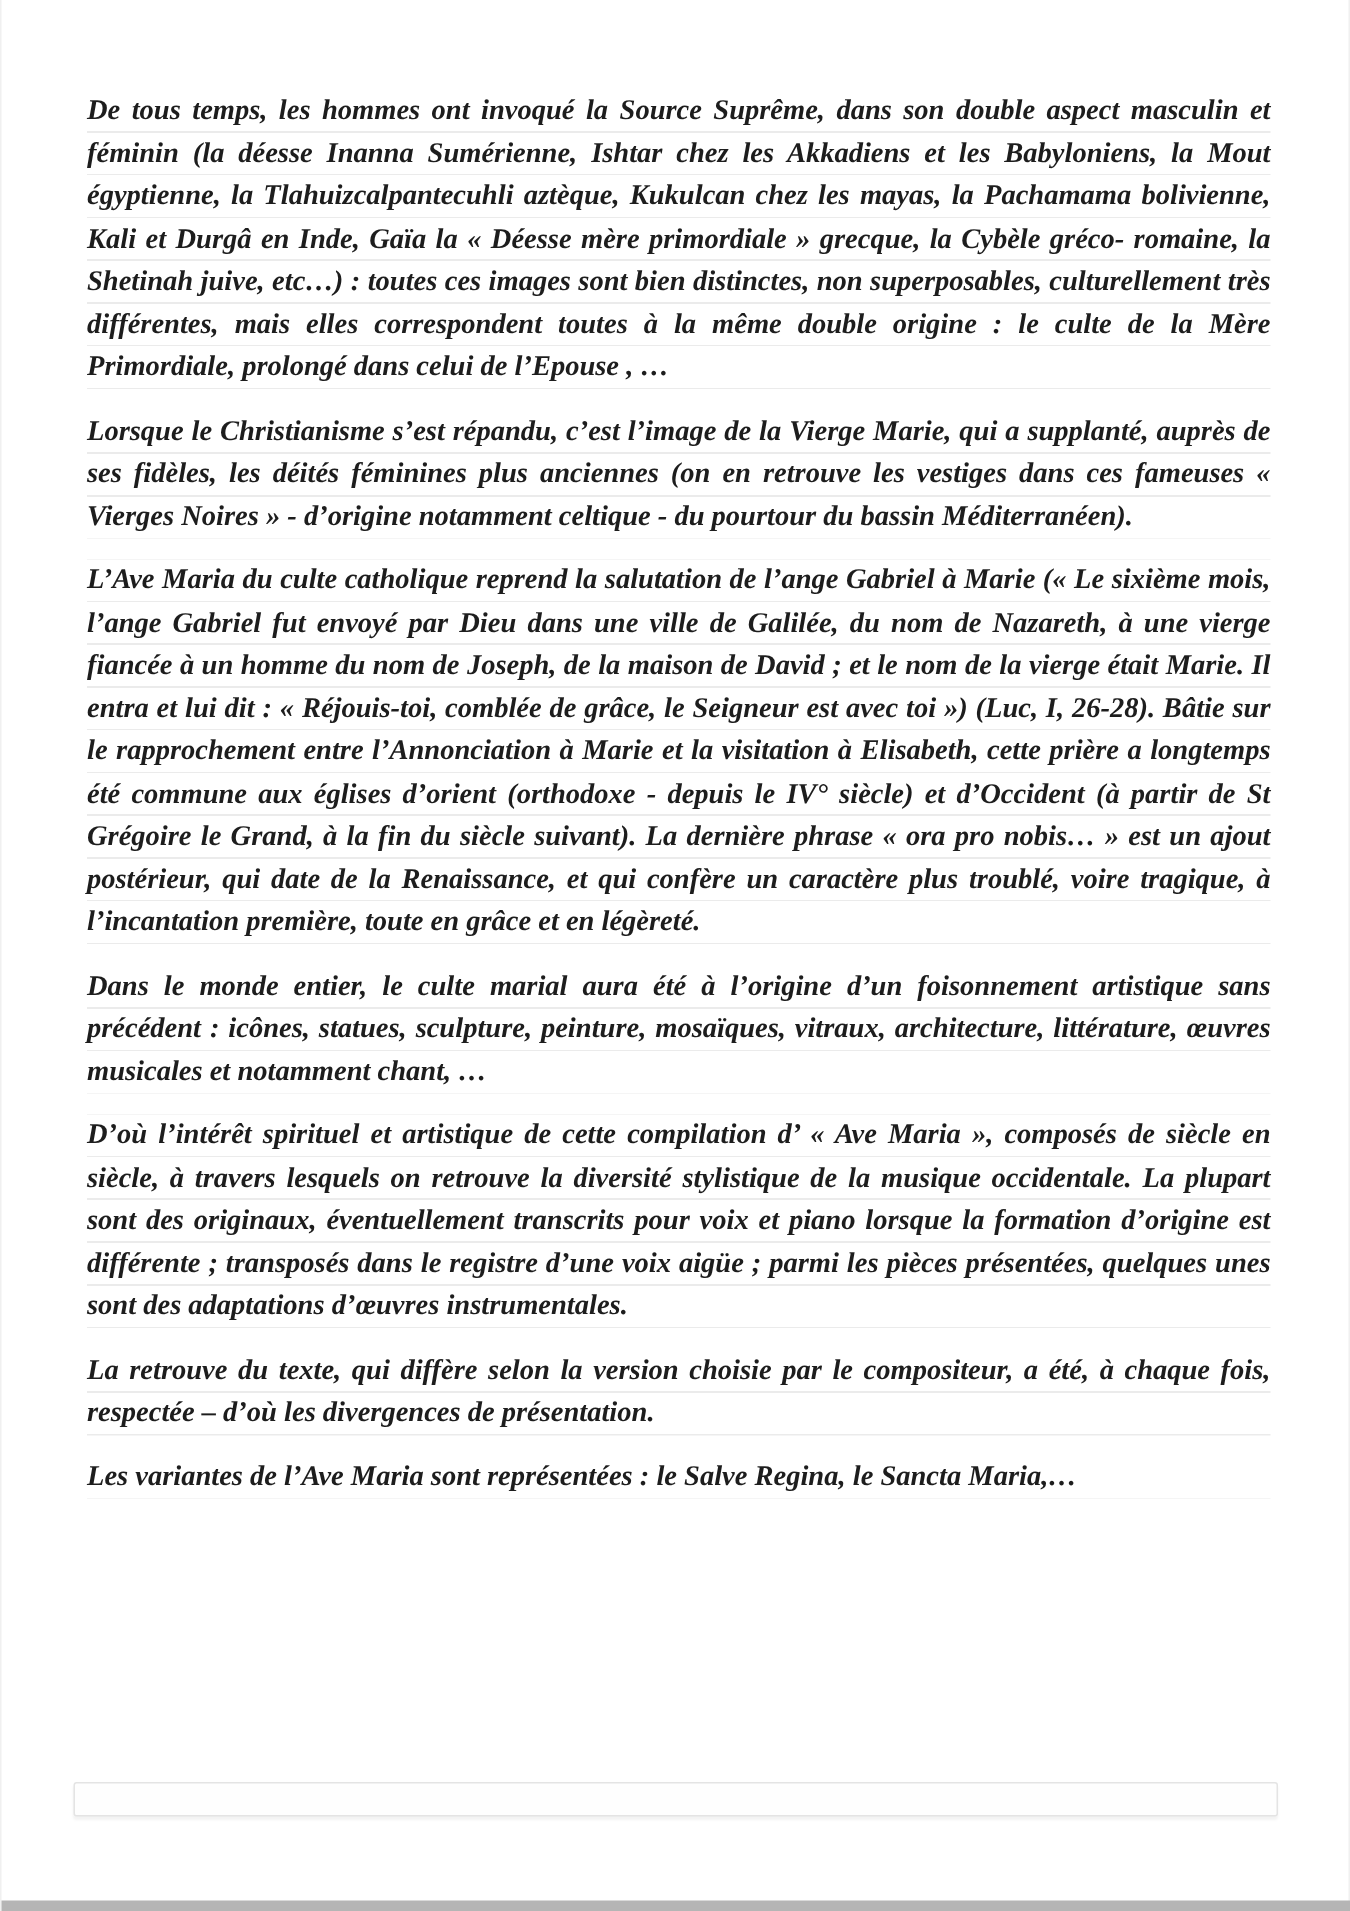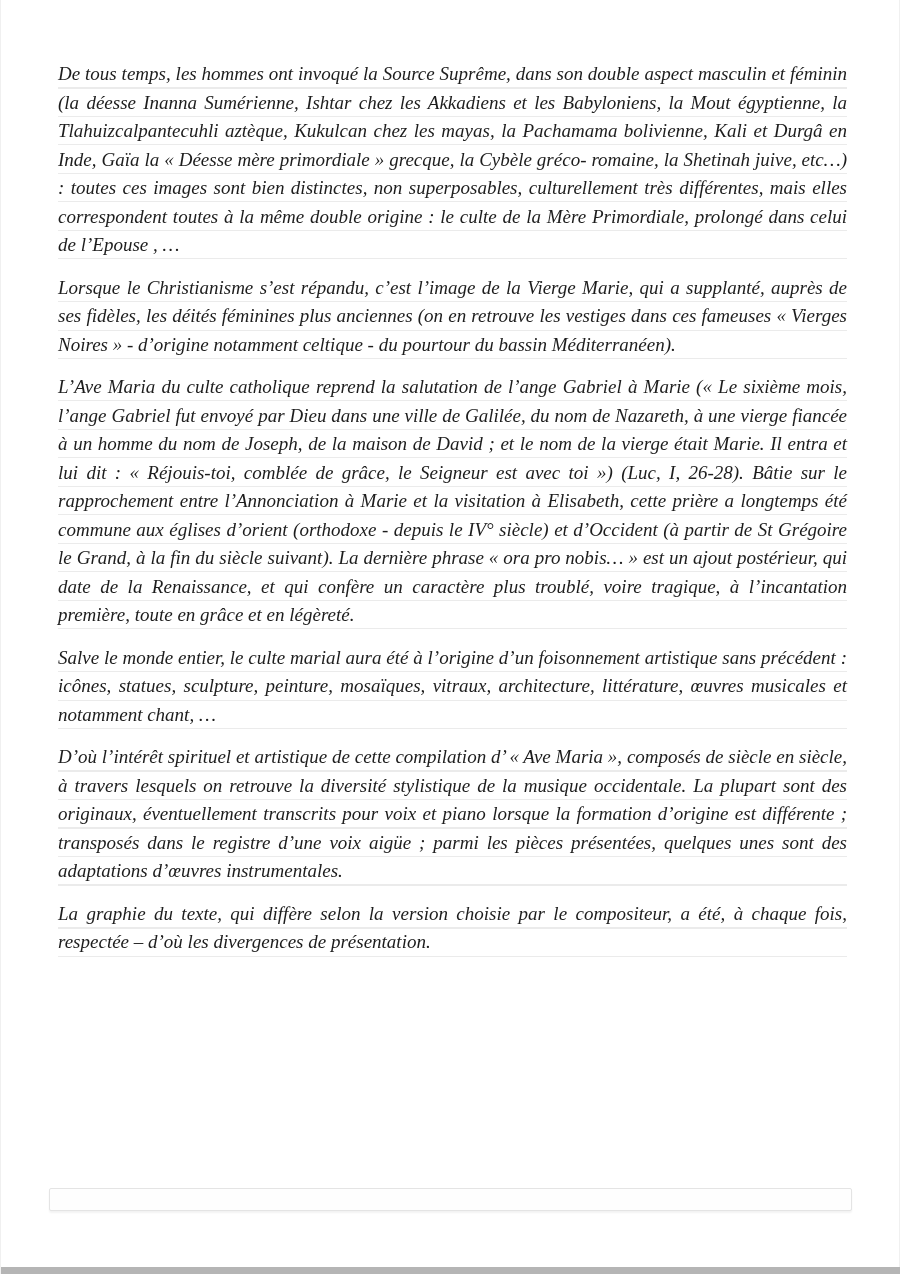--- a/index.html
+++ b/index.html
@@ -14,21 +14,21 @@
     position:absolute;inset:0;
     background:#ffffff;
     border-left:1px solid #f0f0f0;
     border-right:1px solid #f0f0f0;
   }
   .doc{
     position:absolute;
     left:57px;top:60px;width:789px;
   }
   p.para{
-    font-weight:normal;
+    font-weight:bold;
     font-style:italic;
     font-size:19px;
     line-height:28.5px;
     color:#1d1d1d;
     text-align:justify;
     margin:0 0 14px 0;
     
     background-image:repeating-linear-gradient(
       to bottom,
       transparent 0px,
@@ -56,20 +56,21 @@
   }
 </style>
 </head>
 <body>
 
 <div class="page">
   <div class="doc">
     <p class="para">De tous temps, les hommes ont invoqué la Source Suprême,  dans son double aspect masculin et féminin (la déesse Inanna Sumérienne, Ishtar chez les Akkadiens et les Babyloniens, la Mout égyptienne, la Tlahuizcalpantecuhli aztèque, Kukulcan chez les mayas, la Pachamama bolivienne, Kali et Durgâ en Inde, Gaïa la « Déesse mère primordiale » grecque, la Cybèle gréco- romaine, la Shetinah juive, etc…) : toutes ces images sont bien distinctes, non superposables, culturellement très différentes, mais elles correspondent toutes à la même double origine : le culte de la Mère Primordiale, prolongé dans celui de l’Epouse , …</p>
     <p class="para">Lorsque le Christianisme s’est répandu, c’est l’image de la Vierge Marie, qui a supplanté, auprès de ses fidèles, les déités féminines plus anciennes (on en retrouve les vestiges dans ces fameuses « Vierges Noires » - d’origine notamment celtique -  du pourtour du bassin Méditerranéen).</p>
     <p class="para">L’Ave Maria du culte catholique reprend la salutation de l’ange Gabriel à Marie (« Le sixième mois, l’ange Gabriel fut envoyé par Dieu dans une ville de Galilée, du nom de Nazareth, à une vierge fiancée à un homme du nom de Joseph, de la maison de David ; et le nom de la vierge était Marie. Il entra et lui dit : « Réjouis-toi, comblée de grâce, le Seigneur est avec toi ») (Luc, I, 26-28). Bâtie sur le rapprochement entre l’Annonciation à Marie et la visitation à Elisabeth, cette prière a longtemps été commune aux églises d’orient (orthodoxe  - depuis le IV° siècle) et d’Occident (à partir de St Grégoire le Grand, à la fin du siècle suivant). La dernière phrase « ora pro nobis… »  est un ajout postérieur, qui date de la Renaissance, et qui confère un caractère plus troublé, voire tragique, à l’incantation première, toute en grâce et en légèreté.</p>
-    <p class="para">Salve le monde entier, le culte marial aura été à l’origine d’un foisonnement artistique sans précédent : icônes, statues, sculpture, peinture, mosaïques, vitraux, architecture, littérature, œuvres musicales et notamment chant, …</p>
+    <p class="para">Dans le monde entier, le culte marial aura été à l’origine d’un foisonnement artistique sans précédent : icônes, statues, sculpture, peinture, mosaïques, vitraux, architecture, littérature, œuvres musicales et notamment chant, …</p>
     <p class="para">D’où l’intérêt spirituel et artistique de cette compilation d’  « Ave Maria », composés de siècle en siècle, à travers lesquels on retrouve la diversité stylistique de la musique occidentale. La plupart sont des originaux, éventuellement transcrits pour voix et piano lorsque la formation d’origine est différente ; transposés dans le registre d’une voix aigüe ; parmi les pièces présentées, quelques unes sont des adaptations d’œuvres instrumentales.</p>
-    <p class="para">La graphie du texte, qui diffère selon la version choisie par le compositeur, a été, à chaque fois, respectée – d’où les divergences de présentation.</p>
+    <p class="para">La retrouve du texte, qui diffère selon la version choisie par le compositeur, a été, à chaque fois, respectée – d’où les divergences de présentation.</p>
+    <p class="para">Les variantes de l’Ave Maria sont représentées : le Salve Regina, le Sancta Maria,…</p>
   </div>
 
   <div class="empty-box"></div>
   <div class="bottom-edge"></div>
 </div>
 
 </body></html>

